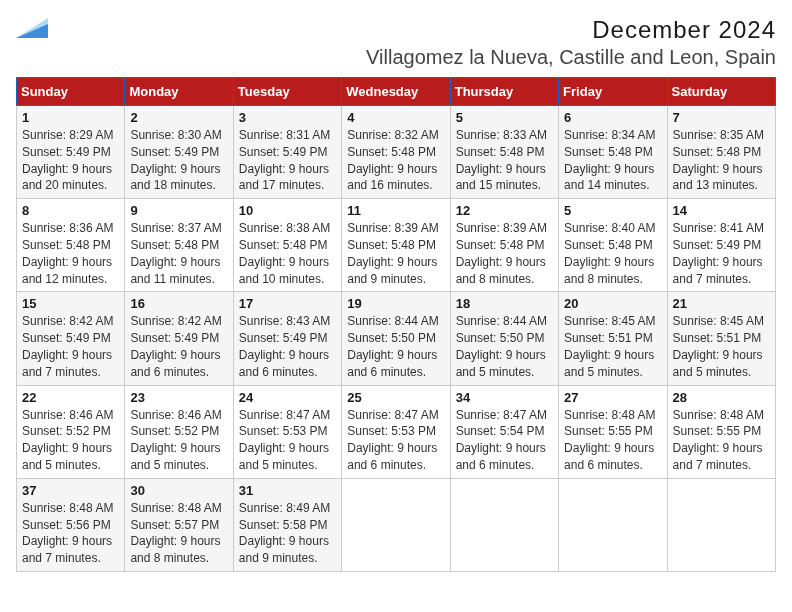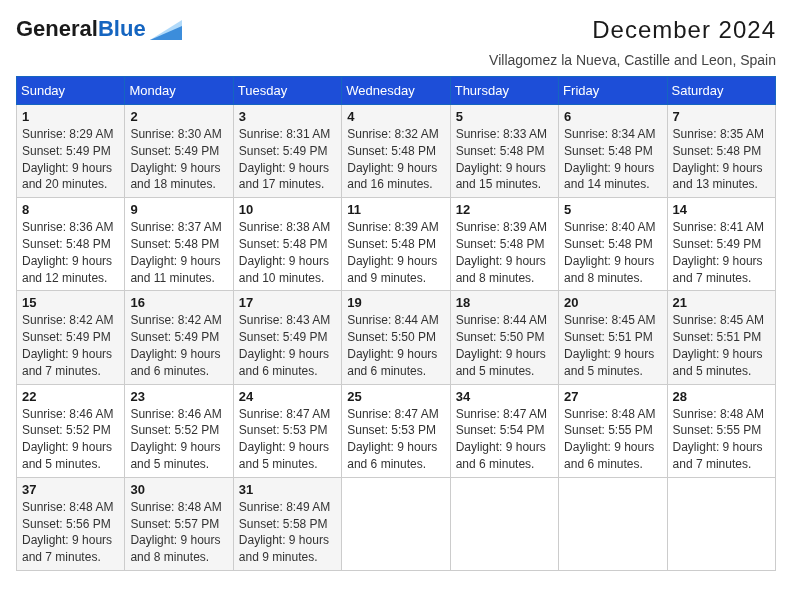--- a/index.html
+++ b/index.html
@@ -24,34 +24,34 @@
     .title-block {
       text-align: right;
     }
     .month-title {
       font-size: 24px;
       color: #1a1a1a;
       font-weight: 300;
       letter-spacing: 1px;
     }
     .subtitle {
-      font-size: 14px;
+      font-size: 20px;
       color: #444;
-      margin-top: 8px;
+      margin-top: 2px;
     }
     table {
       width: 100%;
       border-collapse: collapse;
       margin-top: 8px;
     }
     thead tr th {
-      background-color: #1d4ed8;
+      background-color: #b91c1c;
       color: #fff;
       font-size: 13px;
-      font-weight: normal;
+      font-weight: bold;
       padding: 6px 4px;
       text-align: left;
       border: 1px solid #1565c0;
     }
     tbody tr td {
       border: 1px solid #ccc;
       vertical-align: top;
       padding: 4px 5px;
       font-size: 10.5px;
       color: #333;
@@ -80,23 +80,20 @@
     .empty-cell {
       background: #fff !important;
     }
   </style>
 </head>
 <body>
 
 <div class="header-area">
   <div class="logo">
     <div style="display:flex;align-items:center;gap:4px;">
-      <div style="font-size:22px;font-weight:bold;color:#1a1a1a;">
-        General<span style="color:#1565c0;">Blue</span>
-      </div>
       <svg width="32" height="22" viewBox="0 0 32 22">
         <polygon points="0,22 32,8 32,22" fill="#1565c0"></polygon>
         <polygon points="0,22 32,2 32,22" fill="#64b5f6" opacity="0.5"></polygon>
       </svg>
     </div>
   </div>
   <div class="title-block">
     <div class="month-title">December 2024</div>
     <div class="subtitle">Villagomez la Nueva, Castille and Leon, Spain</div>
   </div>

